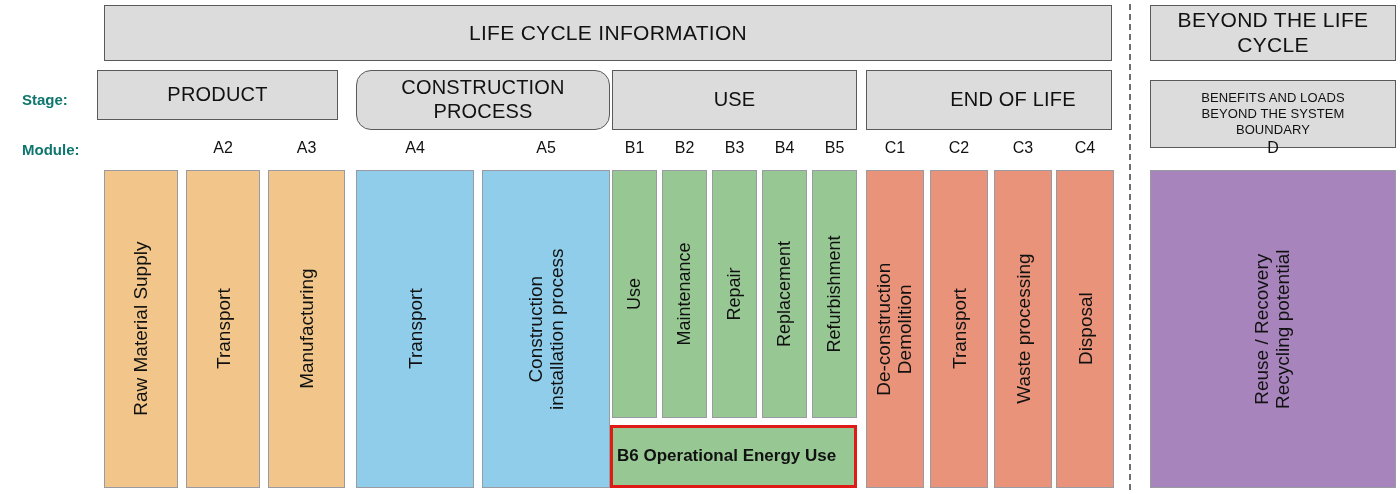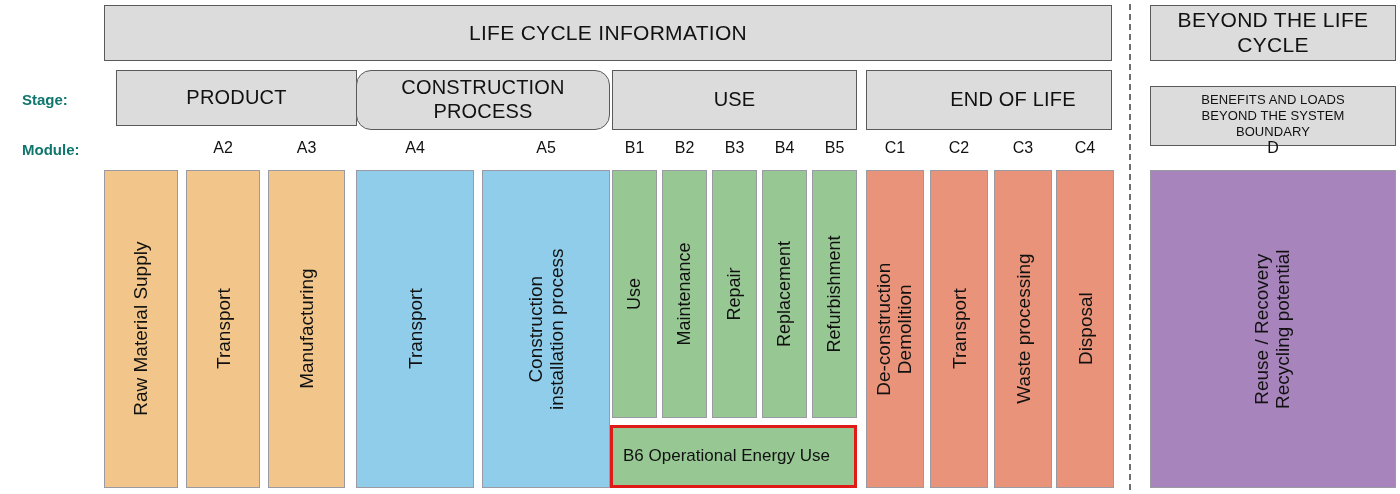--- a/index.html
+++ b/index.html
@@ -75,24 +75,25 @@
   
   #b67-box{
     position:absolute;
     background:#97c894;
     border:3px solid #e01b17;
     box-sizing:border-box;
     display:flex;
     flex-direction:column;
     align-items:flex-start;
     justify-content:center;
-    padding-left:10px;
+    padding-left:4px;
     font-size:17px;
     line-height:1.32;
     color:#111;
+    font-weight:bold;
   }
 
   
   #divider{
     position:absolute;
     left:1129px;top:4px;
     width:0;height:486px;
     border-left:2.5px dashed #6e6e6e;
   }
 </style>
@@ -101,29 +102,29 @@
 
 <div id="root">
 
   <div class="row-label" id="stage-label">Stage:</div>
   <div class="row-label" id="module-label">Module:</div>
 
   <div class="grey-box hdr-big" style="left:104px;top:5px;width:1008px;height:56px;">LIFE CYCLE INFORMATION</div>
 
   <div class="grey-box hdr-big" style="left:1150px;top:5px;width:246px;height:56px;padding:0 8px;">BEYOND THE LIFE CYCLE</div>
 
-  <div class="grey-box hdr-stage" style="left:116px;top:70px;width:241px;height:56px;">PRODUCT</div>
+  <div class="grey-box hdr-stage" style="left:97px;top:70px;width:241px;height:50px;">PRODUCT</div>
 
   <div class="grey-box hdr-stage" style="left:356px;top:70px;width:254px;height:60px;padding:0 10px;border-radius:15px;">CONSTRUCTION PROCESS</div>
 
   <div class="grey-box hdr-stage" style="left:612px;top:70px;width:245px;height:60px;">USE</div>
 
   <div class="grey-box hdr-stage" style="left:866px;top:70px;width:246px;height:60px;padding-left:48px;">END OF LIFE</div>
 
-  <div class="grey-box hdr-small" style="left:1150px;top:86px;width:246px;height:60px;padding:16px 22px;">BENEFITS AND LOADS BEYOND THE SYSTEM BOUNDARY</div>
+  <div class="grey-box hdr-small" style="left:1150px;top:80px;width:246px;height:68px;padding:16px 22px;">BENEFITS AND LOADS BEYOND THE SYSTEM BOUNDARY</div>
 
   <div class="mod-code" style="left:98px;width:74px;margin-top:39px;">A1</div>
   <div class="mod-code" style="left:186px;width:74px;">A2</div>
   <div class="mod-code" style="left:268px;width:77px;">A3</div>
   <div class="mod-code" style="left:356px;width:118px;">A4</div>
   <div class="mod-code" style="left:482px;width:128px;">A5</div>
   <div class="mod-code" style="left:612px;width:45px;">B1</div>
   <div class="mod-code" style="left:662px;width:45px;">B2</div>
   <div class="mod-code" style="left:712px;width:45px;">B3</div>
   <div class="mod-code" style="left:762px;width:45px;">B4</div>

